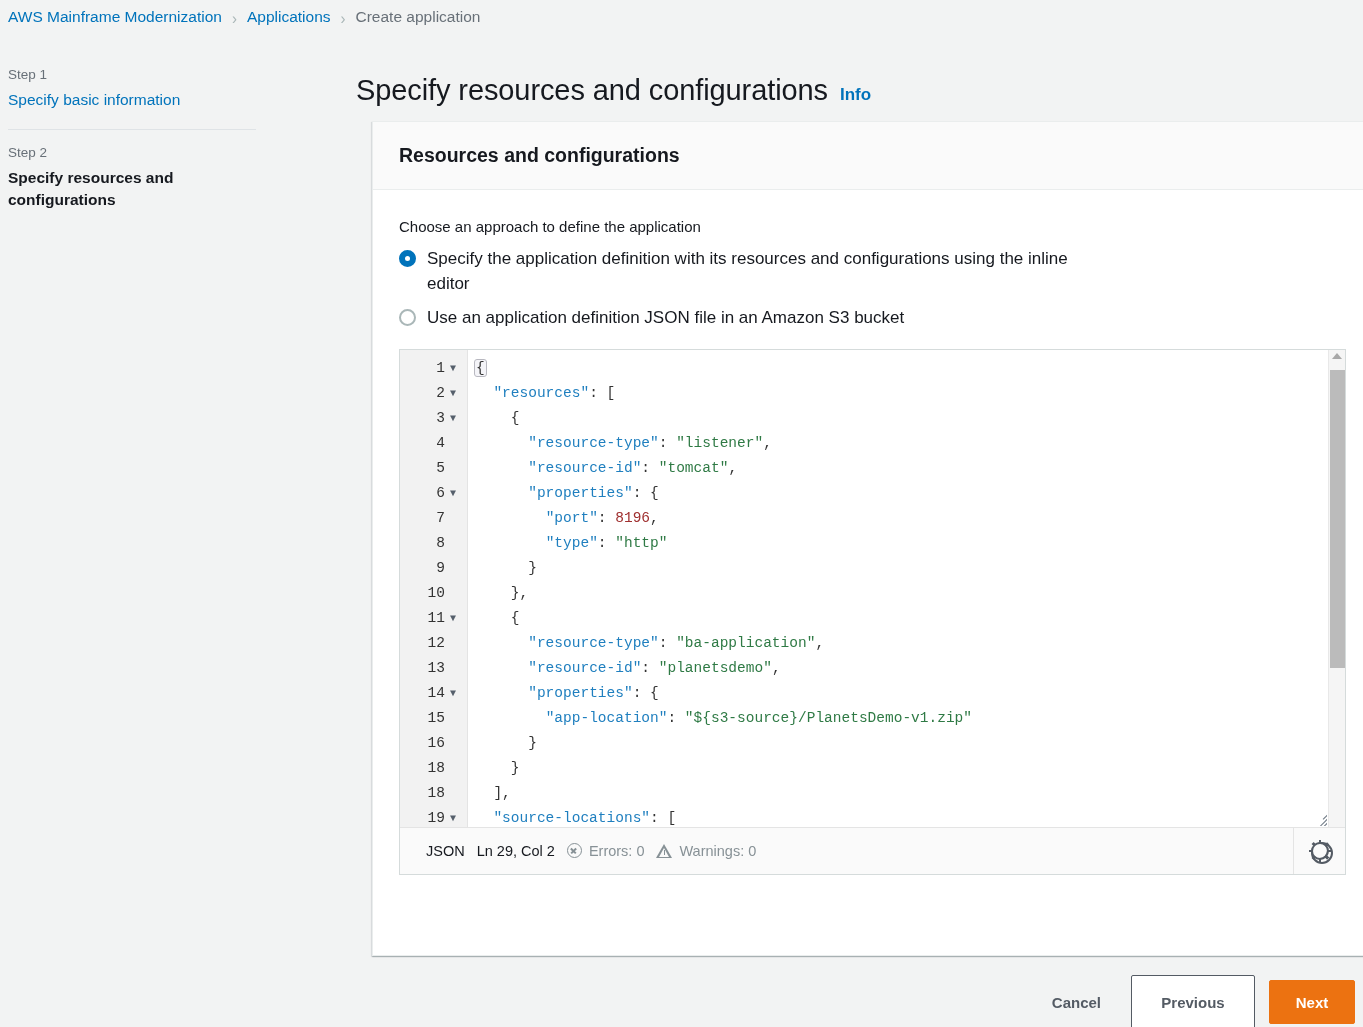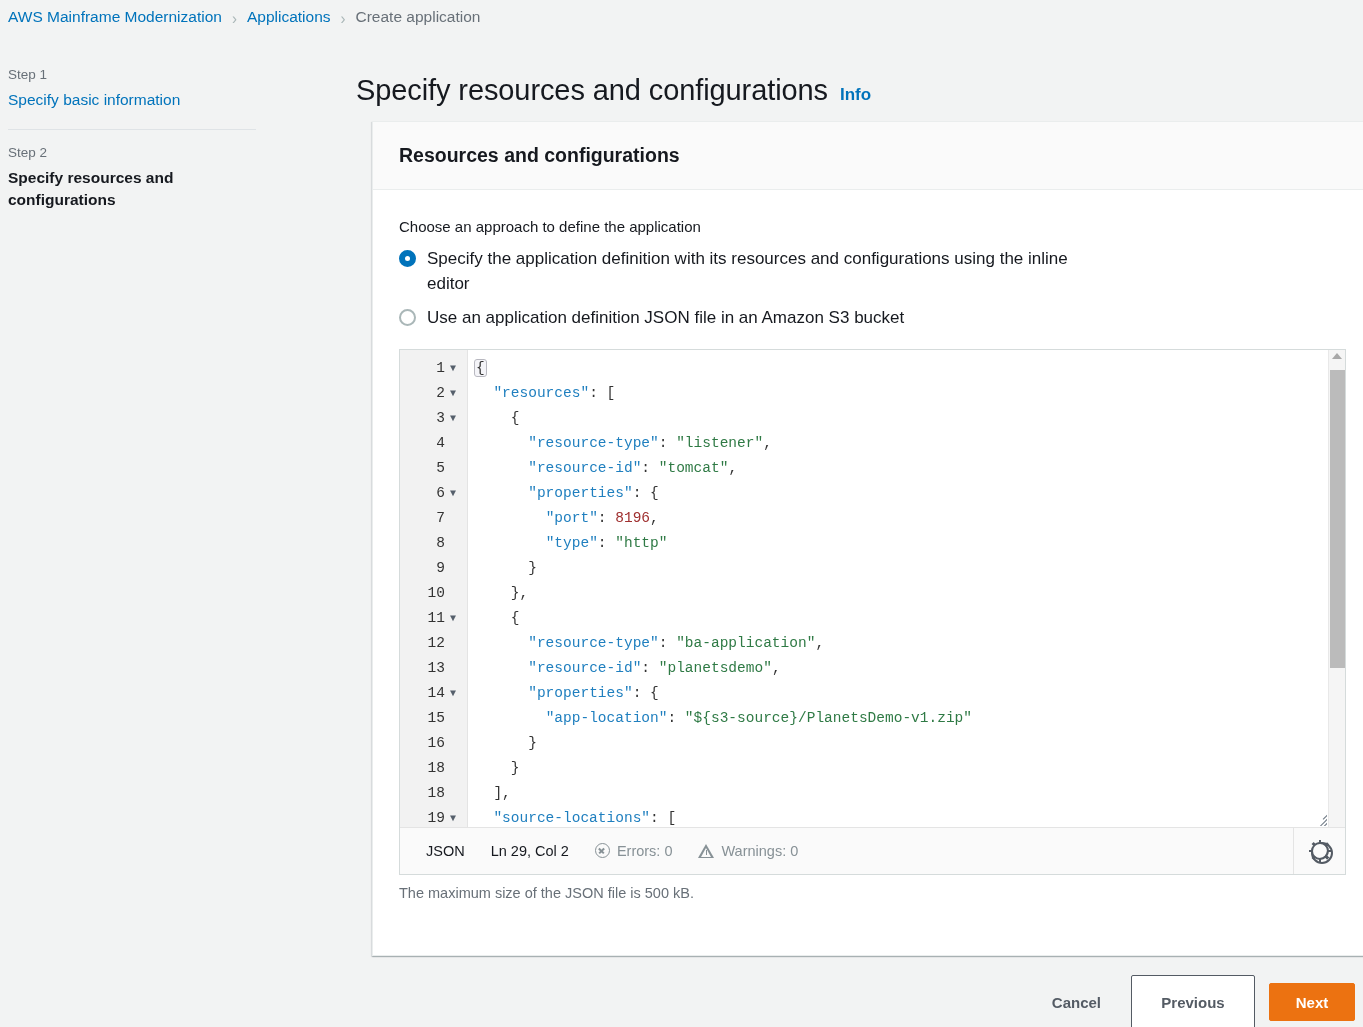--- a/index.html
+++ b/index.html
@@ -262,21 +262,21 @@
     background: #fafafa;
     border-top: 1px solid #e4e4e4;
     display: flex;
     align-items: center;
     position: relative;
   }
   #status-left {
     display: flex;
     align-items: center;
     padding-left: 26px;
-    gap: 26px;
+    gap: 12px;
     font-size: 14.5px;
   }
   #status-left .st-lang { color: #16191f; }
   #status-left .st-pos  { color: #16191f; }
   .st-count {
     display: flex;
     align-items: center;
     gap: 7px;
     color: #879196;
   }
@@ -450,21 +450,21 @@
     color: #545b64;
     padding: 8px 24px;
     height: 54px;
     min-width: 124px;
   }
   .btn-primary {
     background: #ec7211;
     border: 1px solid #ec7211;
     color: #ffffff;
     padding: 8px 24px;
-    height: 38px;
+    height: 44px;
     min-width: 86px;
   }
 </style>
 </head>
 <body>
 
 <nav id="breadcrumb">
     <span class="crumb">AWS Mainframe Modernization</span>
     <span class="sep">›</span>
     <span class="crumb">Applications</span>
@@ -625,21 +625,20 @@
               <u></u>
               <b></b>
             <span class="gear-mask"></span>
             <span class="gear-ring"></span>
             <span class="gear-hole"></span>
           </span>
         </div>
       </div>
     </div>
 
-    <div id="max-size-note">The maximum size of the JSON file is 500 kB.</div>
   </div>
 </section>
 
 <div id="footer">
   <button class="btn btn-link">Cancel</button>
   <button class="btn btn-normal">Previous</button>
   <button class="btn btn-primary">Next</button>
 </div>
 
 </body></html>

